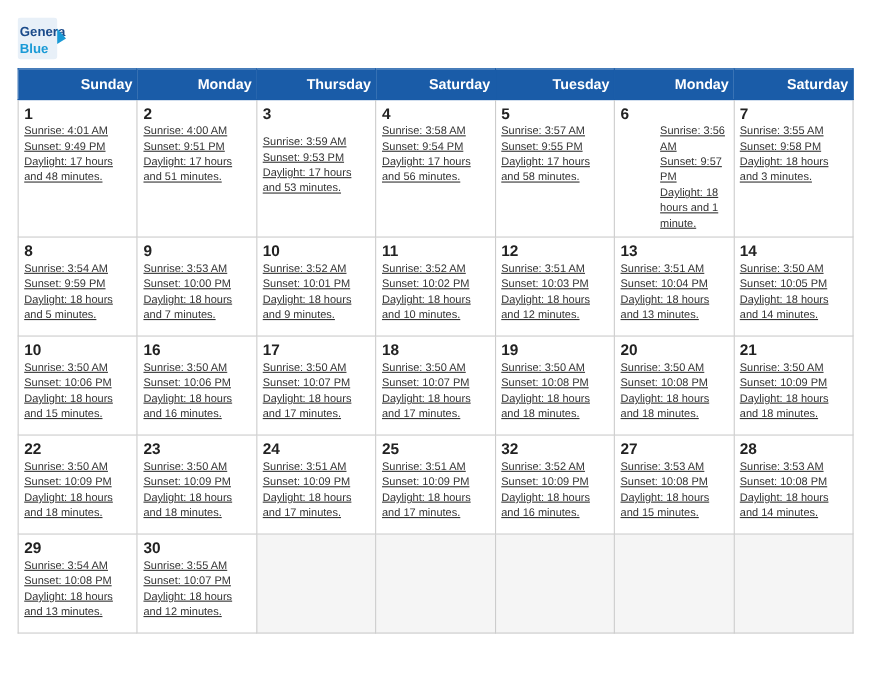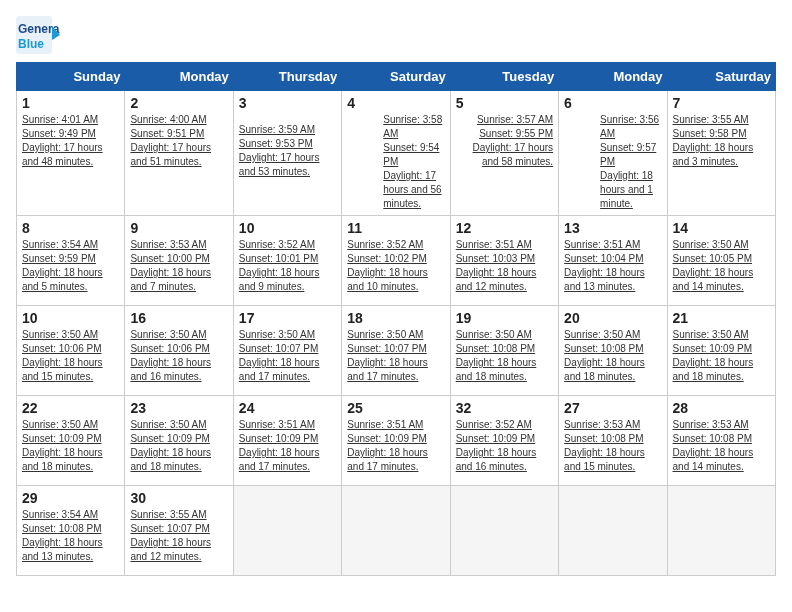--- a/index.html
+++ b/index.html
@@ -121,27 +121,27 @@
 Daylight: 17 hours and 51 minutes.</div>
         </td>
         <td>
           <span class="day-number">3</span>
           <div class="day-info" style="white-space: pre-line; margin-top: 12px;">Sunrise: 3:59 AM
 Sunset: 9:53 PM
 Daylight: 17 hours and 53 minutes.</div>
         </td>
         <td>
           <span class="day-number">4</span>
-          <div class="day-info" style="white-space: pre-line; margin-left: 36px;">Sunrise: 3:58 AM
+          <div class="day-info" style="white-space: pre-line;">Sunrise: 3:58 AM
 Sunset: 9:54 PM
 Daylight: 17 hours and 56 minutes.</div>
         </td>
         <td>
           <span class="day-number">5</span>
-          <div class="day-info" style="white-space: pre-line; text-align: right;">Sunrise: 3:57 AM
+          <div class="day-info" style="white-space: pre-line;">Sunrise: 3:57 AM
 Sunset: 9:55 PM
 Daylight: 17 hours and 58 minutes.</div>
         </td>
         <td>
           <span class="day-number">6</span>
           <div class="day-info" style="white-space: pre-line; margin-left: 36px;">Sunrise: 3:56 AM
 Sunset: 9:57 PM
 Daylight: 18 hours and 1 minute.</div>
         </td>
         <td>

